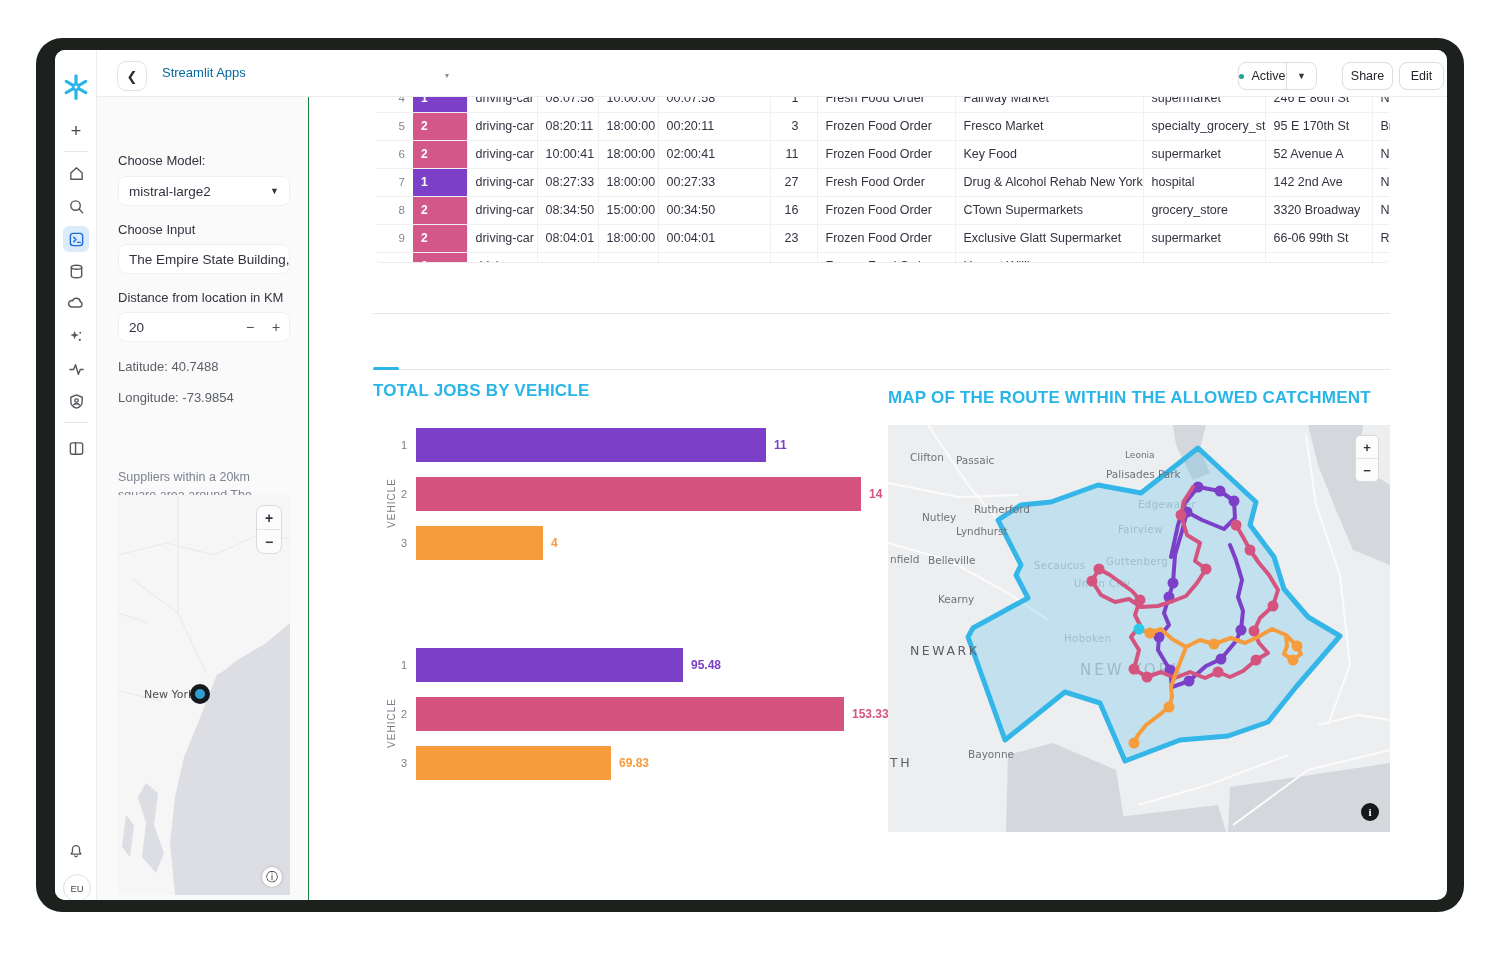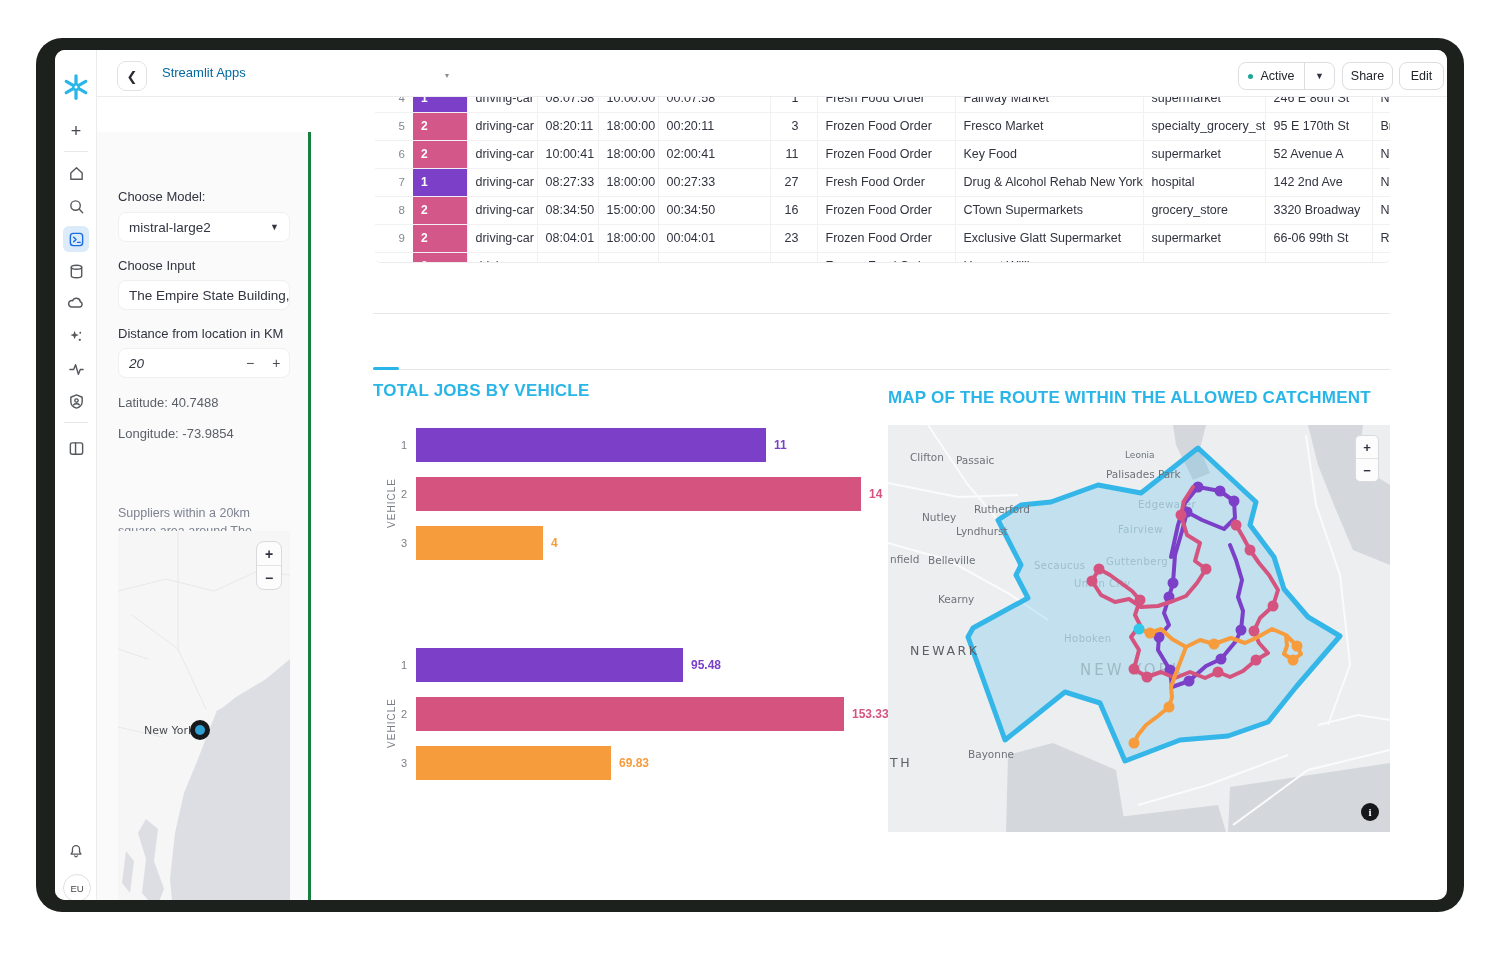--- a/index.html
+++ b/index.html
@@ -17,21 +17,21 @@
   .avatar{position:absolute;left:8px;width:26px;height:26px;border:1px solid #DFDFE2;border-radius:50%;display:flex;align-items:center;justify-content:center;font-size:9.5px;color:#44474C;background:#fff;}
   
   .header{position:absolute;left:41px;top:0;right:0;height:46px;background:#fff;border-bottom:1px solid #ECECEE;z-index:20;}
   .backbtn{position:absolute;left:21px;top:11px;width:28px;height:28px;border:1px solid #E1E2E5;border-radius:9px;display:flex;align-items:center;justify-content:center;font-size:13px;color:#2A2D31;background:#fff;}
   .crumb{position:absolute;left:66px;top:0;height:46px;line-height:46px;font-size:13px;color:#0369a1;}
   .apptitle{position:absolute;left:159px;top:0;height:46px;line-height:46px;font-size:13px;font-weight:bold;color:#1E2328;letter-spacing:.2px;}
   .titlecaret{position:absolute;left:349px;top:21px;font-size:8px;color:#8A8D92;}
   .hbtn{position:absolute;top:12px;height:28px;border:1px solid #DCDDE0;border-radius:8px;background:#fff;font-size:12.5px;color:#23262B;display:flex;align-items:center;justify-content:center;box-sizing:border-box;}
   .statusdot{width:5px;height:5px;border-radius:50%;margin-right:7px;}
   
-  .sidebar{position:absolute;left:41px;top:46px;bottom:0;width:212px;background:#FAFAFB;border-right:3px solid #15803d;z-index:10;margin-top:36px;}
+  .sidebar{position:absolute;left:41px;top:46px;bottom:0;width:212px;background:#FAFAFB;border-right:1px solid #15803d;z-index:10;}
   .slabel{position:absolute;left:22px;font-size:13px;color:#31333F;}
   .swidget{position:absolute;left:22px;width:172px;height:30px;background:#fff;border:1px solid #F0F0F2;border-radius:8px;box-sizing:border-box;display:flex;align-items:center;font-size:13.5px;color:#31333F;}
   .swidget .wtxt{padding-left:10px;white-space:nowrap;overflow:hidden;flex:1;}
   .chev{font-size:9px;color:#31333F;padding-right:10px;}
   .stepbtn{width:26px;text-align:center;font-size:14px;color:#4A4D52;}
   .sgray{position:absolute;left:22px;font-size:13px;color:#5B5F66;}
   .scaption{position:absolute;left:22px;width:168px;font-size:12.5px;line-height:18px;color:#7E8390;}
   .minimap{position:absolute;left:22px;top:399px;width:172px;height:400px;overflow:hidden;background:#F6F6F7;}
   .mapzoom{position:absolute;width:26px;background:#FCFCFD;border:1px solid #DADADD;border-radius:8px;box-sizing:border-box;overflow:hidden;z-index:5;}
   .mapzoom div{height:23px;display:flex;align-items:center;justify-content:center;font-size:14px;font-weight:bold;color:#31333F;}
@@ -68,21 +68,21 @@
   <div class="frame"></div>
   <div class="window">
 
     <div class="header">
       <div class="backbtn">
           <span>❮</span>
         </div>
       <div class="crumb">Streamlit Apps</div>
       <div class="titlecaret">▾</div>
 
-      <div class="hbtn" style="left:1142px;width:97px;padding:0;justify-content:space-between;">
+      <div class="hbtn" style="left:1142px;width:79px;padding:0;justify-content:space-between;">
         <div style="flex:1;display:flex;align-items:center;justify-content:center;">
           <span class="statusdot" id="statusdot" style="background: rgb(31, 165, 151);"></span>
           <span>Active</span>
         </div>
         <div style="width:29px;height:100%;border-left:1px solid #DCDDE0;display:flex;align-items:center;justify-content:center;">
           <span class="chev" style="padding:0;">▼</span>
         </div>
       </div>
       <div class="hbtn" style="left:1246px;width:51px;">Share</div>
       <div class="hbtn" style="left:1303px;width:45px;">Edit</div>
@@ -169,21 +169,21 @@
       <div class="slabel" style="top:57px;">Choose Model:</div>
       <div class="swidget" style="top:80px;">
         <span class="wtxt">mistral-large2</span>
         <span class="chev">▼</span>
       </div>
       <div class="slabel" style="top:126px;">Choose Input</div>
       <div class="swidget" style="top:148px;">
         <span class="wtxt">The Empire State Building, Ne</span>
       </div>
       <div class="slabel" style="top:194px;">Distance from location in KM</div>
-      <div class="swidget" style="top:216px;font-style:italic;">
+      <div class="swidget" style="top:216px;">
         <span class="wtxt">20</span>
         <span class="stepbtn">−</span>
         <span class="stepbtn">+</span>
       </div>
       <div class="sgray" style="top:263px;">Latitude: 40.7488</div>
       <div class="sgray" style="top:294px;">Longitude: -73.9854</div>
       <div class="scaption" style="top:372px;">Suppliers within a 20km square area around The Empire State Building, New York</div>
 
       <div class="minimap">
         <svg width="172" height="400" viewBox="0 0 172 400">

